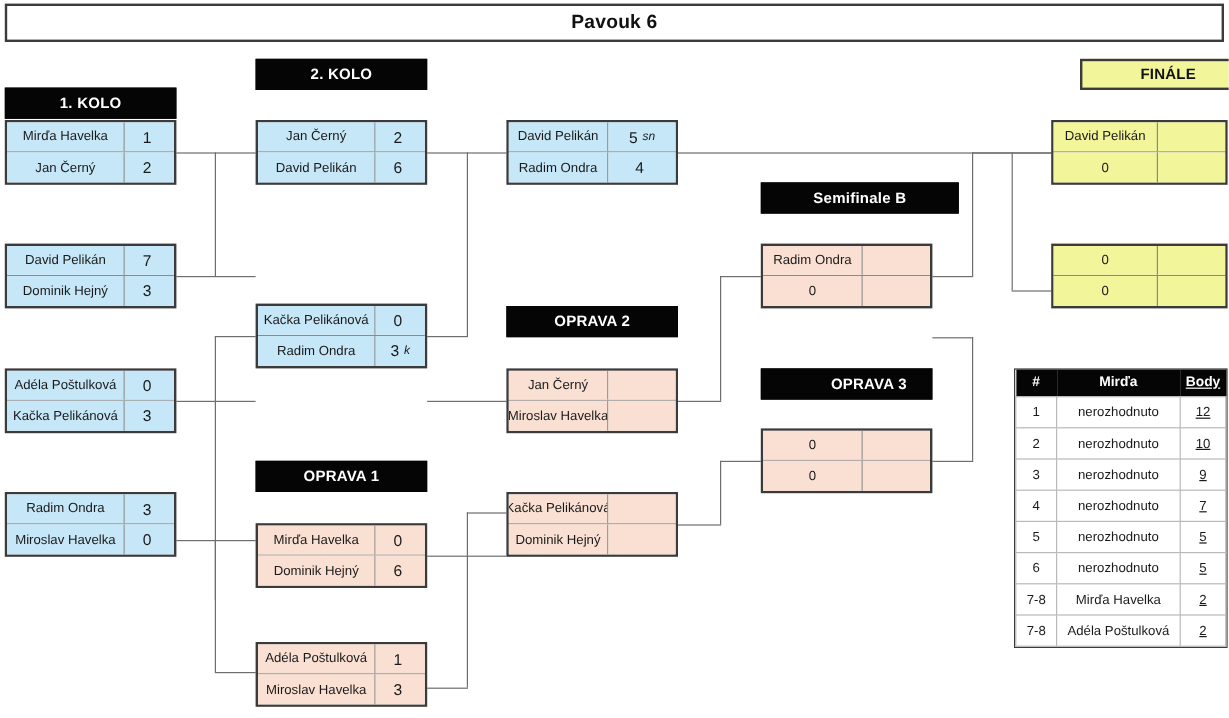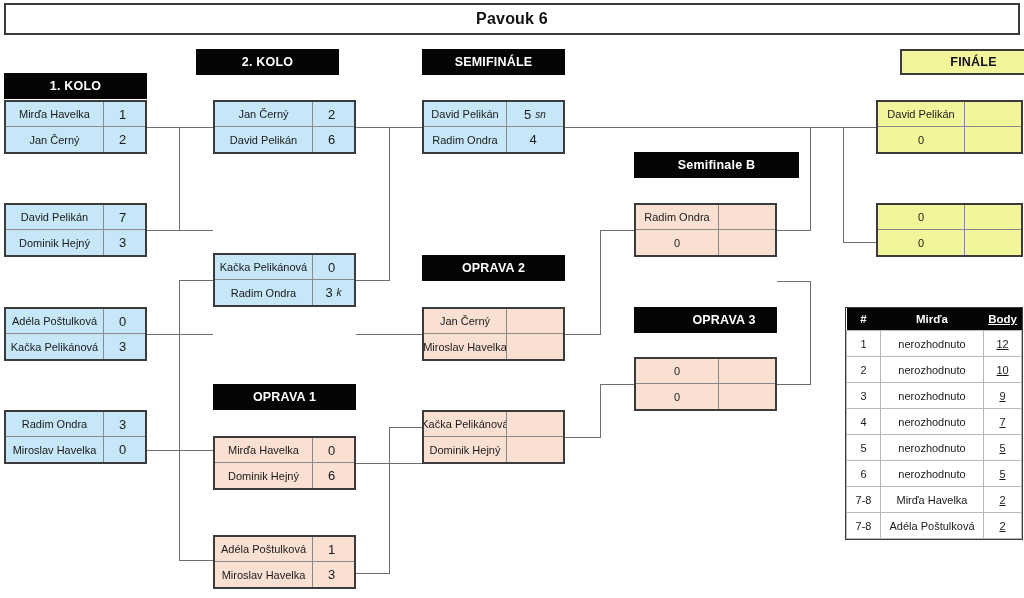--- a/index.html
+++ b/index.html
@@ -176,27 +176,24 @@
 <div id="root">
 
   <div class="title-bar">
     <span class="title-text">Pavouk 6</span>
   </div>
 
   <div class="sec-header" style="left:4px; top:49px; width:143px;margin-top:24px;">
     <span>1. KOLO</span>
   </div>
 
-  <div class="sec-header" style="left:196px; top:49px; width:143px;">
+  <div class="sec-header" style="left:213px; top:49px; width:143px;">
     <span>2. KOLO</span>
   </div>
 
-  <div class="sec-header" style="left:422px; top:49px; width:143px;">
-    <span>SEMIFINÁLE</span>
-  </div>
 
   <div class="sec-header yellow" style="left:876px; top:49px; width:147px;">
     <span>FINÁLE</span>
   </div>
 
   <div class="sec-header" style="left:634px; top:152px; width:165px;">
     <span>Semifinale B</span>
   </div>
 
   <div class="sec-header" style="left:213px; top:384px; width:143px;">

